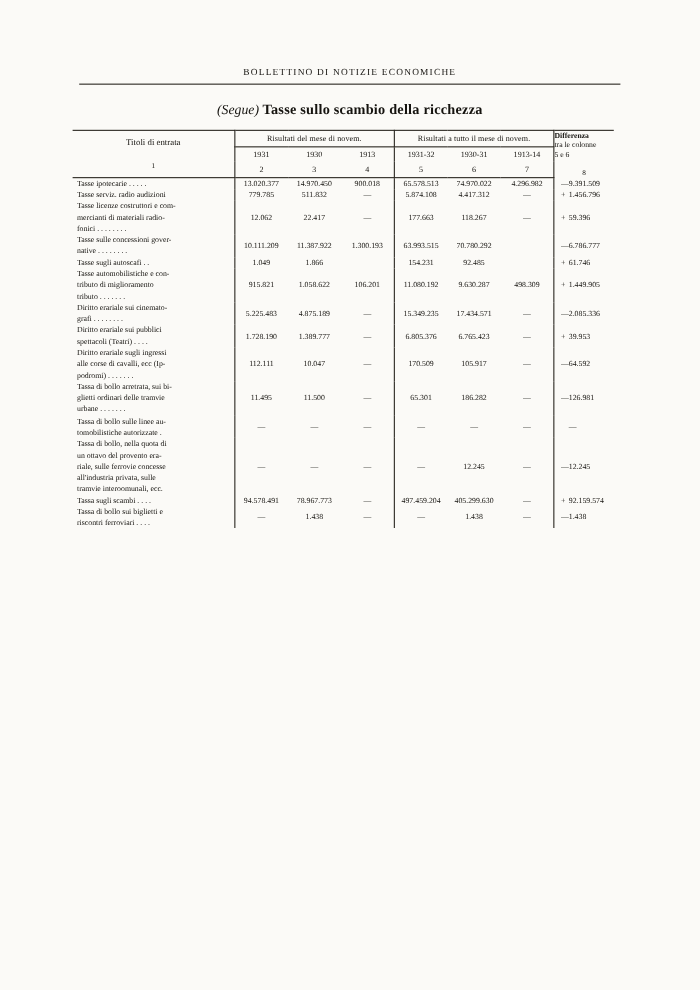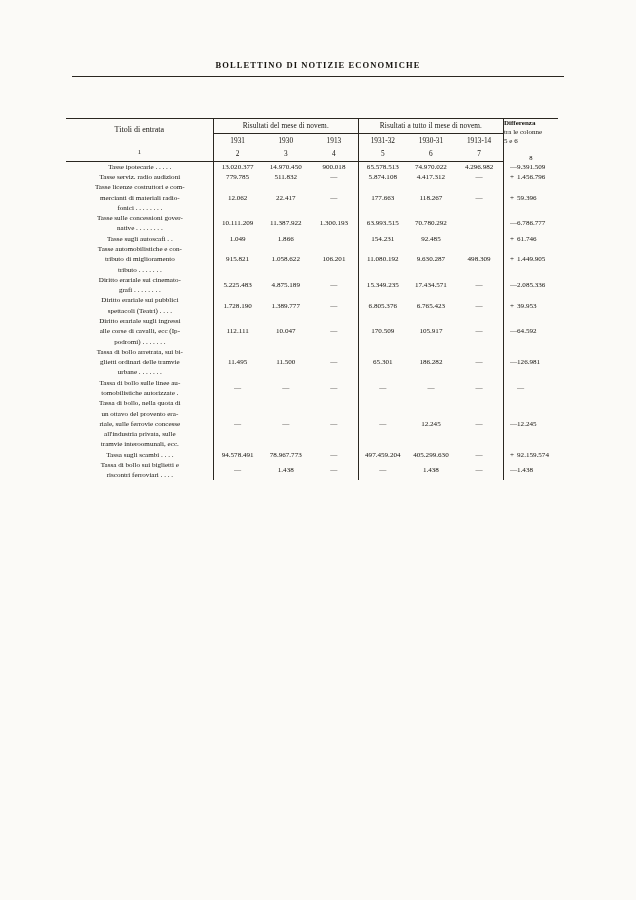--- a/index.html
+++ b/index.html
@@ -17,21 +17,21 @@
     width:636px;height:900px;
     padding:0;
   }
   .header-title{
     position:absolute;
     top:60px;left:0;width:636px;
     text-align:center;
     font-size:8.5px;
     letter-spacing:1.1px;
     font-variant:small-caps;
-    font-weight:700;
+    font-weight:400;
   }
   .rule{
     position:absolute;
     left:72px;top:76px;width:492px;
     border-top:1px solid #2a2620;
   }
   .doc-title{
     position:absolute;
     top:92px;left:0;width:636px;
     text-align:center;
@@ -96,21 +96,21 @@
     font-size:7px;
     line-height:1.25;
   }
 
   
   .brow td{
     padding:6px 3px;
     font-size:7.1px;
   }
   .lbl{
-    text-align:center;
+    text-align:left;
     padding-left:4px !important;
     padding-right:3px !important;
     line-height:1.45;
     font-size:7.1px;
   }
   .num{
     text-align:center;
     white-space:nowrap;
     font-size:7.1px;
   }
@@ -127,20 +127,24 @@
   }
 </style>
 </head>
 <body>
 
 <div class="page">
 
   <div class="header-title">BOLLETTINO DI NOTIZIE ECONOMICHE</div>
   <div class="rule"></div>
 
+  <div class="doc-title">
+    <span class="segue">(Segue)</span>
+    <span class="main">Tasse sullo scambio della ricchezza</span>
+  </div>
 
   <table class="tbl">
     <colgroup>
       <col class="col-titoli">
       <col class="col-n">
         <col class="col-n">
         <col class="col-n">
       <col class="col-n">
         <col class="col-n">
         <col class="col-n">

